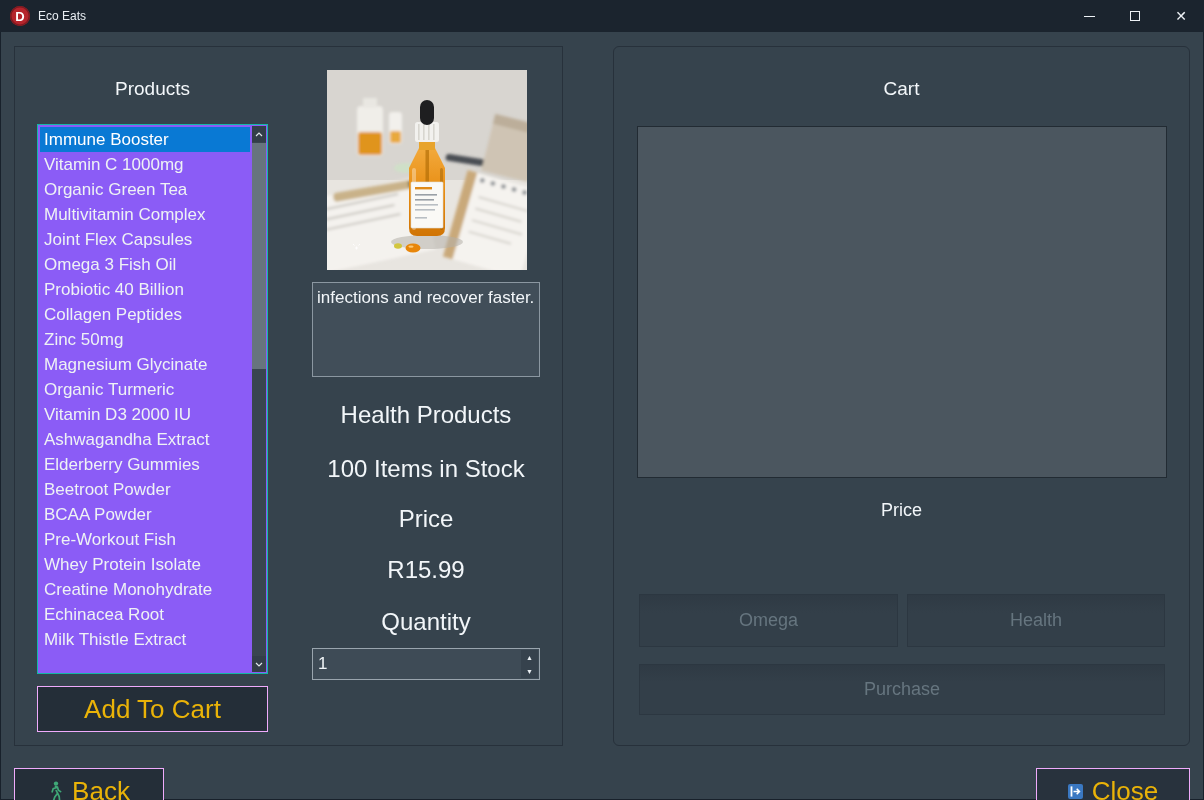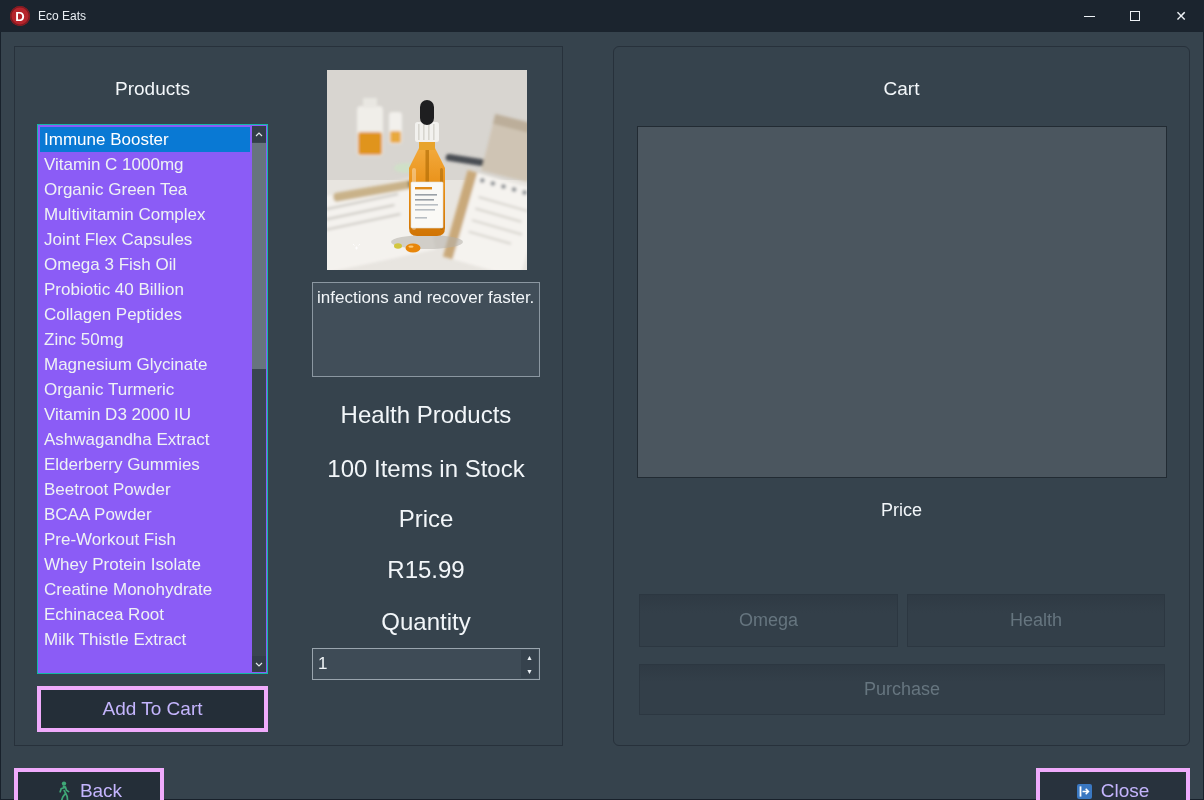--- a/index.html
+++ b/index.html
@@ -36,22 +36,22 @@
   
   .listbox{position:absolute;left:22px;top:77px;width:231px;height:550px;background:#8b5cf6;border:1px solid #14b8a6;overflow:hidden;}
   .list-inner{position:absolute;left:2px;top:2px;right:17px;bottom:0;}
   .list-item{height:25px;line-height:25px;padding-left:4px;font-size:17px;color:#eef2f5;white-space:nowrap;overflow:hidden;}
   .list-item.selected{background:var(--accent-selection);color:#fff;}
   .scrollbar{position:absolute;top:1px;right:1px;bottom:1px;width:14px;background:#39454f;}
   .scroll-btn{position:absolute;left:0;width:14px;height:16px;background:#333e49;display:flex;align-items:center;justify-content:center;}
   .scroll-btn.up{top:0;} .scroll-btn.down{bottom:0;}
   .scroll-thumb{position:absolute;left:0;top:17px;width:14px;height:226px;background:#67747e;}
   
-  .btn{display:flex;align-items:center;justify-content:center;background:#242e38;border:4px solid #f0abfc;
-       color:#c4b5fd;font-size:19px;cursor:default;gap:9px;}
+  .btn{display:flex;align-items:center;justify-content:center;background:#242e38;border:1px solid #f0abfc;
+       color:#eab308;font-size:26px;cursor:default;gap:9px;}
   .btn.disabled{background:linear-gradient(#2f3a44,#333f49 35%);border:1px solid #2c3741;color:#66757f;font-size:18px;}
   #add-to-cart{position:absolute;left:22px;top:639px;width:231px;height:46px;}
   
   #product-image{position:absolute;left:312px;top:23px;width:200px;height:200px;}
   #description-box{position:absolute;left:297px;top:235px;width:228px;height:95px;background:#414e59;
                    border:1px solid #8b97a1;padding:2px 4px;font-size:17px;line-height:25px;color:#f2f6f9;overflow:hidden;}
   .detail-label{position:absolute;left:297px;width:228px;text-align:center;font-size:24px;color:#f2f6f9;}
   #category-label{top:354px;} #stock-label{top:408px;} #price-label{top:458px;}
   #price-value{top:509px;} #quantity-label{top:561px;}
   #quantity-spinner{position:absolute;left:297px;top:601px;width:228px;height:32px;background:#3e4b56;border:1px solid #9aa5ae;}

